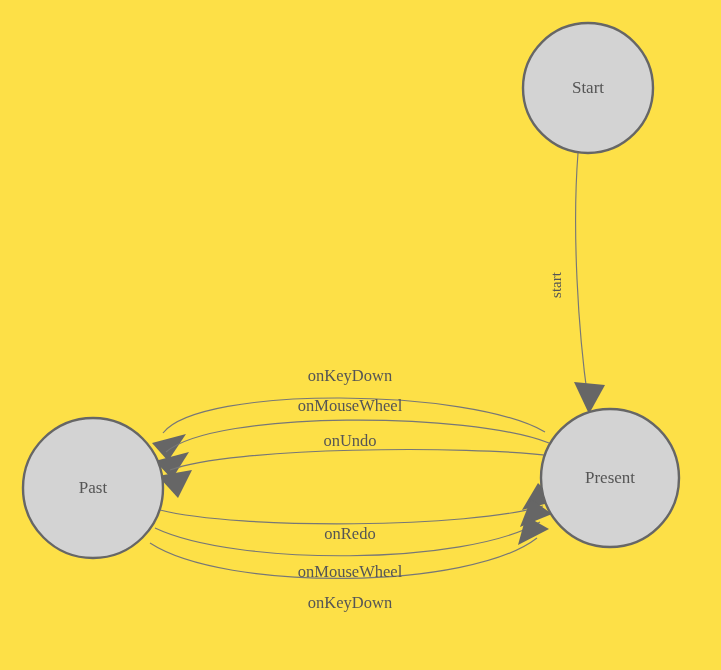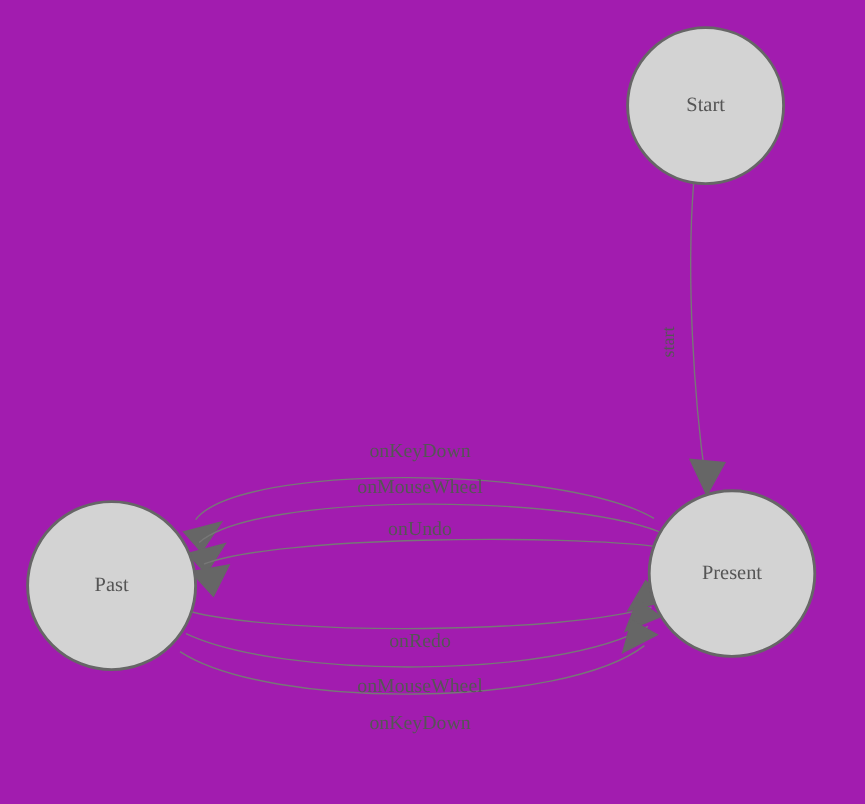--- a/index.html
+++ b/index.html
@@ -4,21 +4,21 @@
 <style>
   html, body {
     margin: 0;
     padding: 0;
     background: #ffffff;
   }
   #canvas {
     position: relative;
     width: 721px;
     height: 670px;
-    background: #a21caf;
+    background: #fde047;
     overflow: hidden;
     font-family: "Liberation Serif", "DejaVu Serif", serif;
   }
   svg.diagram {
     position: absolute;
     top: 0;
     left: 0;
     width: 721px;
     height: 670px;
   }

